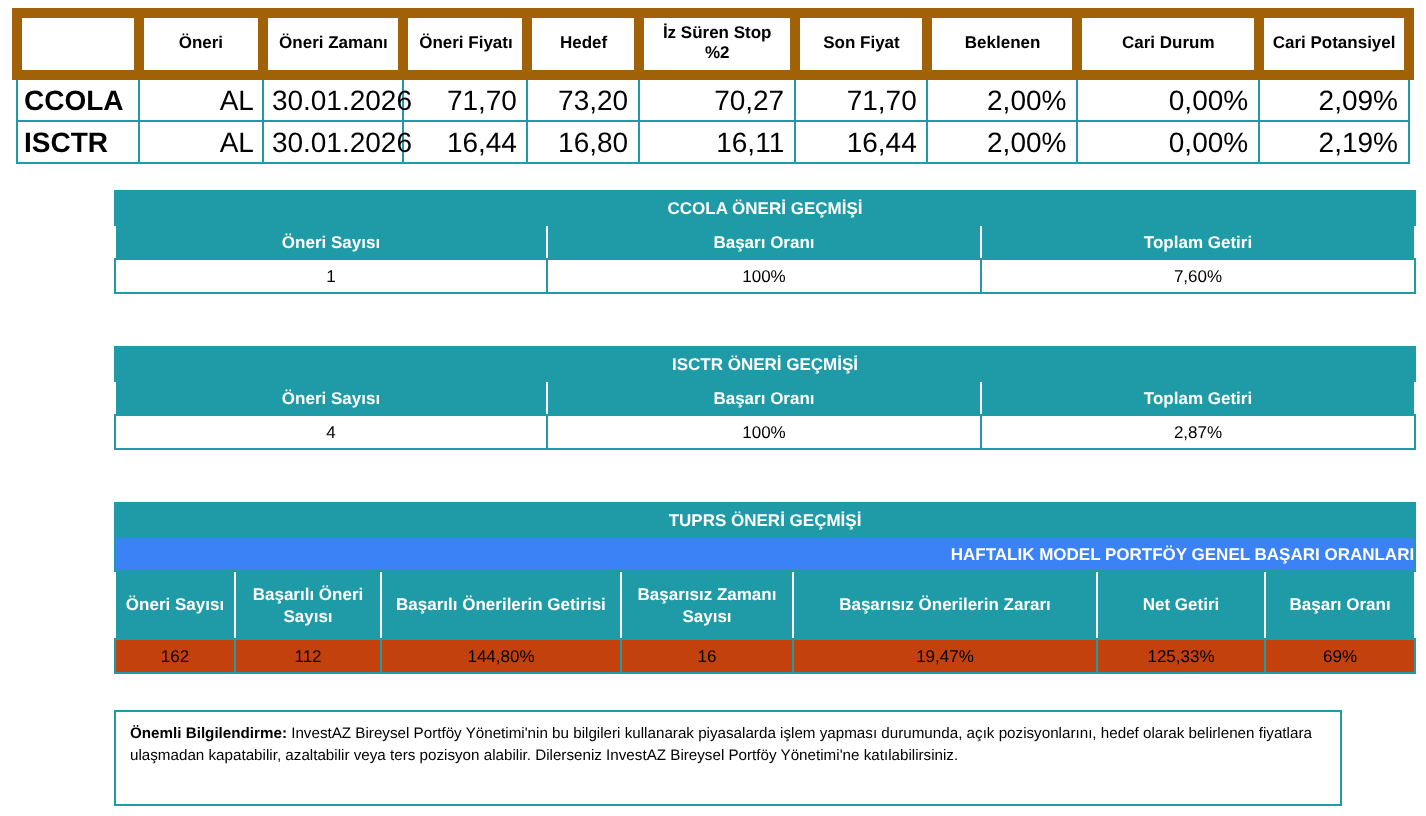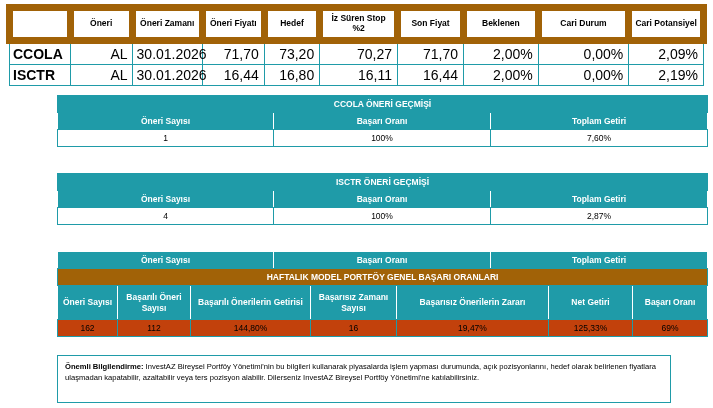--- a/index.html
+++ b/index.html
@@ -23,21 +23,21 @@
   
   .main-table {
     position: absolute;
     left: 6px;
     top: 4px;
     width: 701px;
     font-size: 8.5px;
   }
   .main-table th {
     background: #ffffff;
-    border: 7px solid #a16207;
+    border: 5px solid #a16207;
     color: #000000;
     font-weight: bold;
     font-size: 8.5px;
     padding: 3px 3px;
     line-height: 1.15;
     text-align: center;
     vertical-align: middle;
     height: 30px;
   }
   .main-table td {
@@ -95,25 +95,25 @@
 
   
   .weekly {
     position: absolute;
     left: 57px;
     top: 268px;
     width: 650px;
     font-size: 8.5px;
   }
   .weekly .title-row th {
-    background: #a16207;
+    background: #3b82f6;
     color: #ffffff;
     font-weight: bold;
     font-size: 8.5px;
-    text-align: center;
+    text-align: right;
     padding: 3px 0;
     height: 15px;
     border: 1px solid #1f9ba8;
   }
   .weekly .head-row th {
     background: #1f9ba8;
     color: #ffffff;
     font-weight: bold;
     font-size: 8.5px;
     text-align: center;
@@ -257,20 +257,23 @@
   </tbody>
 </table>
 
 <table class="hist" style="top:251px">
   <colgroup>
     <col style="width:216px">
       <col style="width:217px">
       <col style="width:217px">
   </colgroup>
   <thead>
+    <tr class="title-row">
+      <th colspan="3">TUPRS ÖNERİ GEÇMİŞİ</th>
+    </tr>
     <tr class="head-row">
       <th>Öneri Sayısı</th>
       <th>Başarı Oranı</th>
       <th>Toplam Getiri</th>
     </tr>
   </thead>
   <tbody>
     <tr>
       <td>8</td>
       <td>75%</td>

